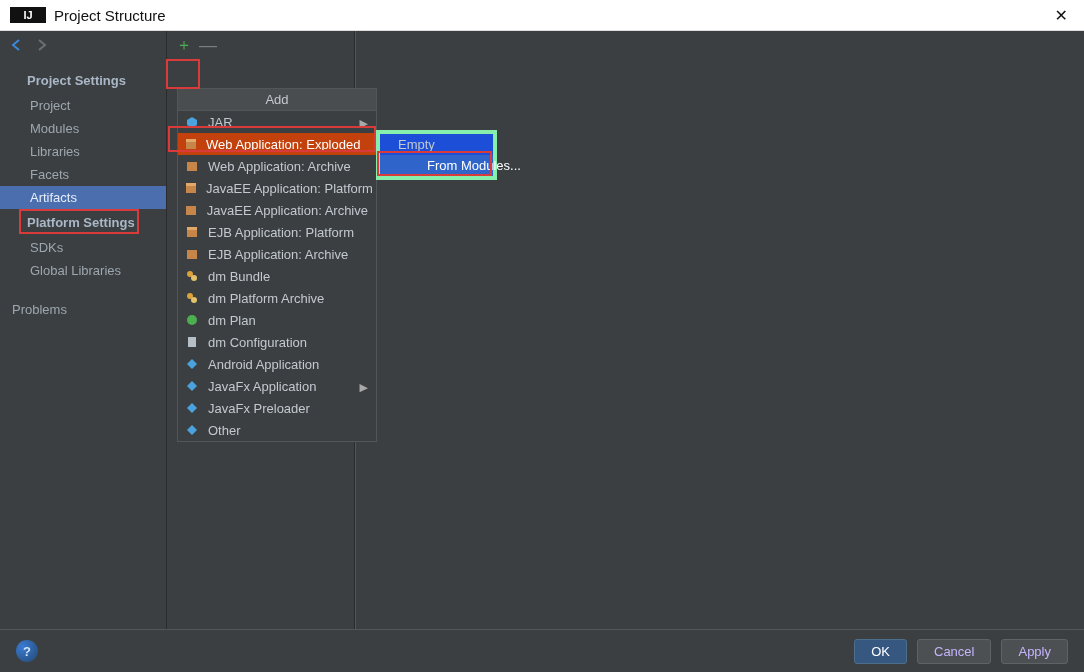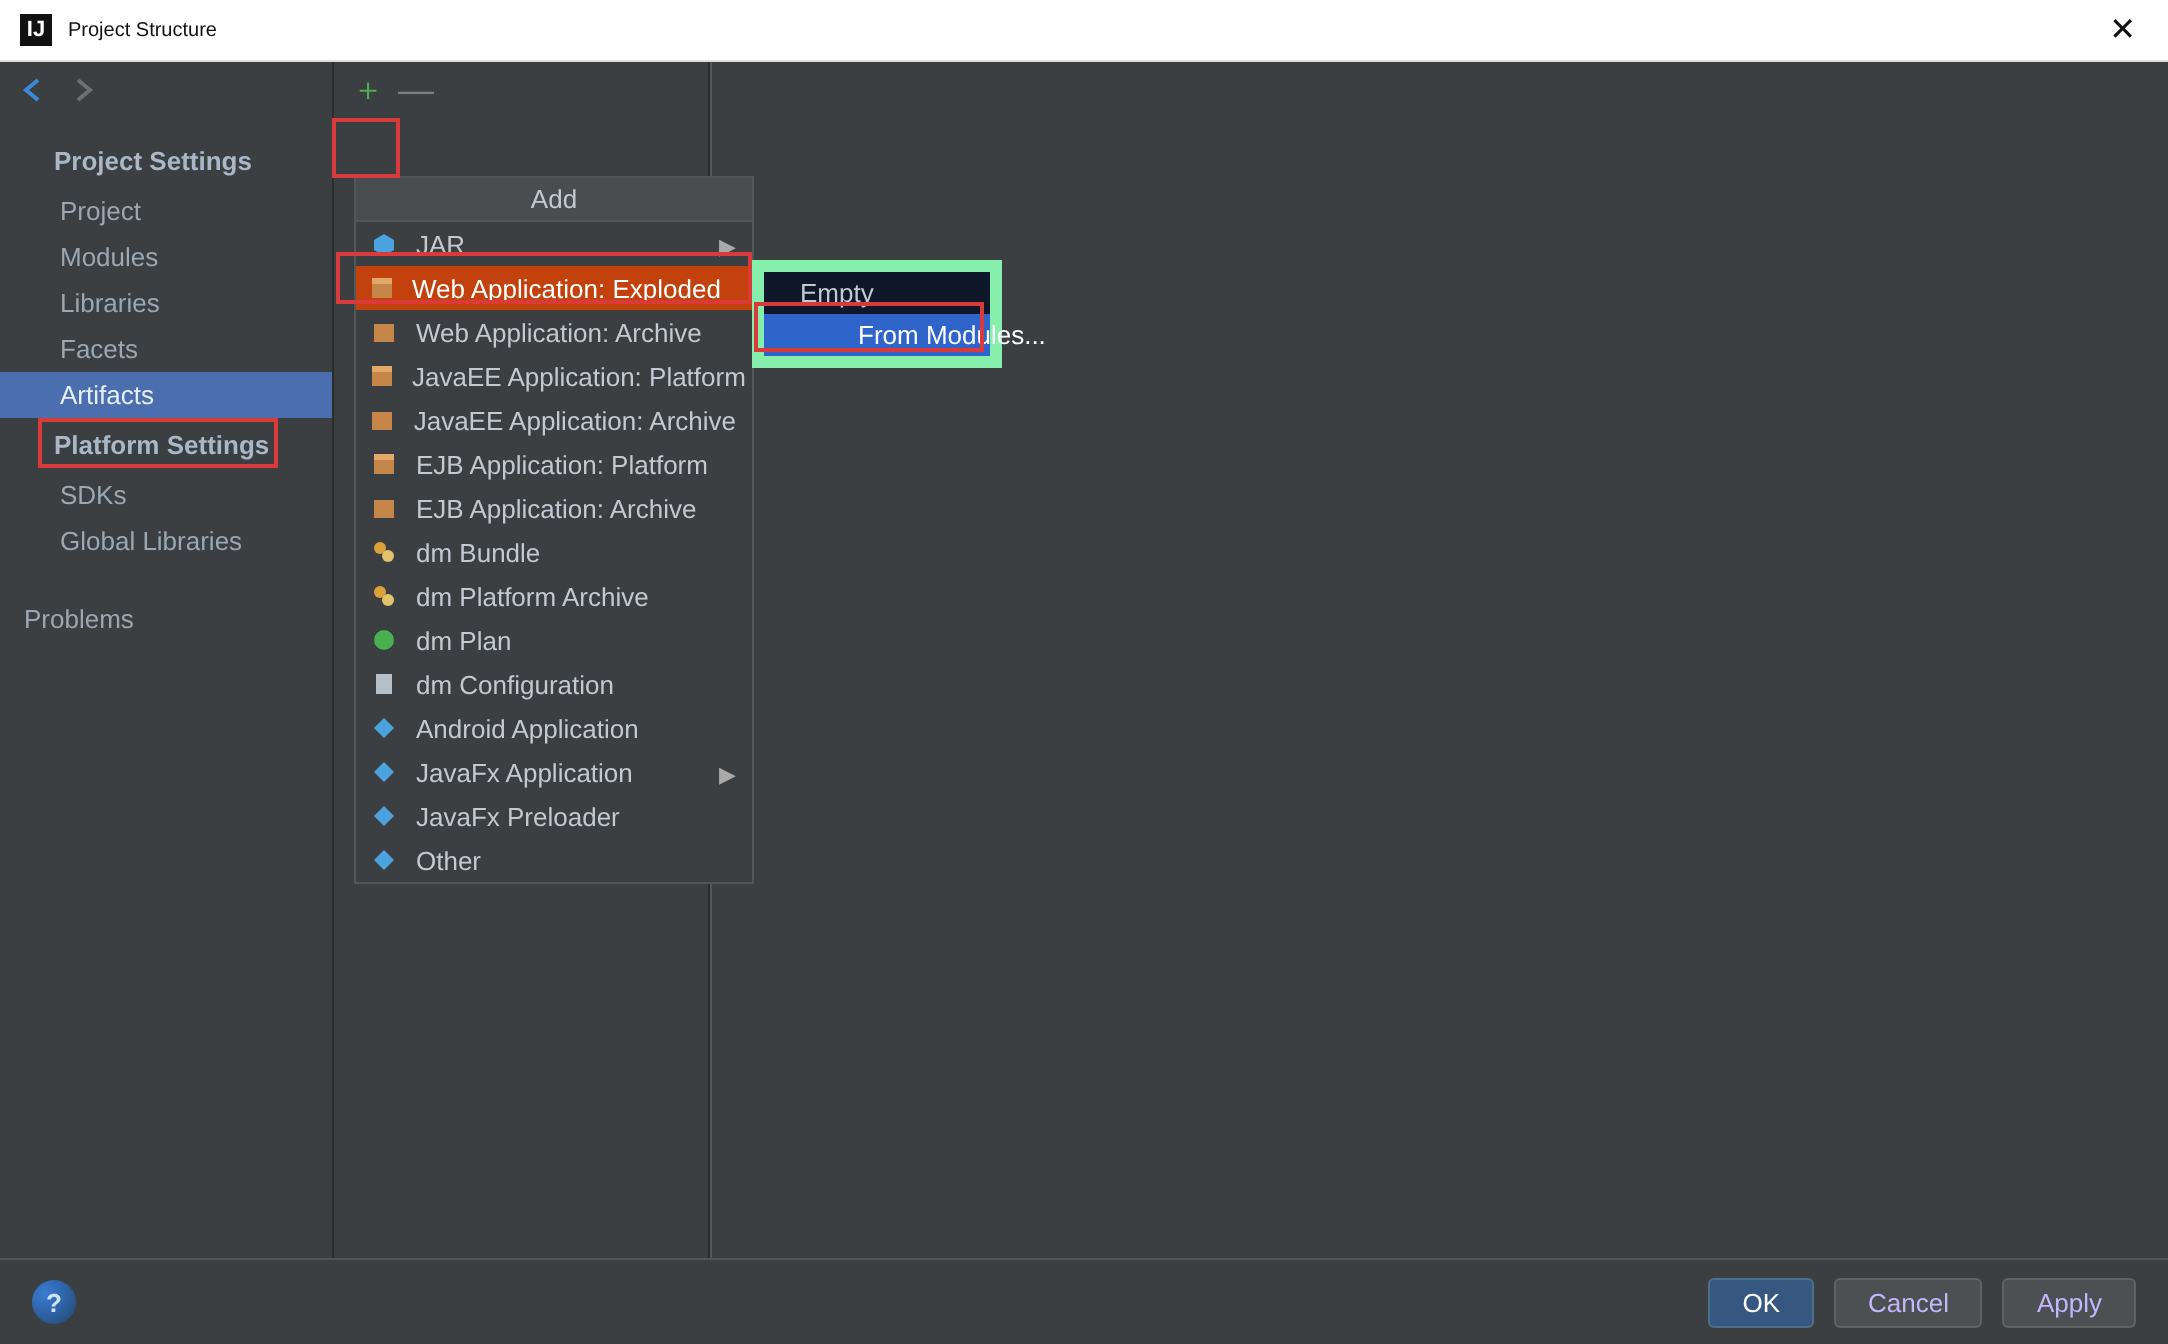--- a/index.html
+++ b/index.html
@@ -1,20 +1,20 @@
 <!DOCTYPE html>
 <html><head>
 <meta charset="utf-8">
 <style>
   html,body{ margin:0; padding:0; height:100%; font-family:"Segoe UI","Microsoft YaHei",Arial,sans-serif; font-size:13px; background:#fff; }
   .window{ position:absolute; inset:0; background:#fff; display:flex; flex-direction:column; }
   .titlebar{ height:30px; display:flex; align-items:center; padding:0 10px; border-bottom:1px solid #ddd; }
-  .titlebar .title{ margin-left:8px; color:#111; font-size:10px; }
+  .titlebar .title{ margin-left:8px; color:#111; font-size:15px; }
   .titlebar .close{ margin-left:auto; color:#111; font-size:16px; padding:0 6px; cursor:default; }
-  .appicon{ width:16px; height:16px; background:#111; color:#fff; font-size:11px; font-weight:bold; display:flex; align-items:center; justify-content:center; }
+  .appicon{ width:36px; height:16px; background:#111; color:#fff; font-size:11px; font-weight:bold; display:flex; align-items:center; justify-content:center; }
   .content{ flex:1; background:#3c3f41; position:relative; overflow:hidden; }
   .sidebar{ position:absolute; left:0; top:0; bottom:0; width:166px; background:#3c3f41; }
   .toolbar{ position:absolute; left:0; right:0; top:0; height:24px; display:flex; align-items:center; padding:2px 8px; }
   .tbtn{ width:18px; height:18px; display:flex; align-items:center; justify-content:center; margin-right:6px; }
   .section-hd{ color:#a9b7c6; font-weight:bold; padding:6px 27px; }
   .side-item{ color:#9ca7b0; padding:4px 12px 4px 30px; cursor:default; }
   .side-item.sel{ background:#4b6eaf; color:#e6eef8; }
   .redbox{ position:absolute; border:2px solid #d93b3b; pointer-events:none; }
   .midcol{ position:absolute; left:166px; top:0; bottom:0; width:188px; border-left:1px solid #2b2b2b; border-right:1px solid #515658; }
   .midcol .toolbar{ padding-left:8px; }
@@ -22,21 +22,21 @@
   .minus{ color:#7a7f83; font-size:18px; }
   .maincol{ position:absolute; left:354px; top:0; right:0; bottom:0; border-left:1px solid #2b2b2b; }
   
   .menu{ position:absolute; background:#3c3f41; border:1px solid #515658; }
   .menu .mhdr{ text-align:center; color:#c2c9d0; background:#4a4d4f; padding:3px 6px; border-bottom:1px solid #515658; }
   .mrow{ display:flex; align-items:flex-end; padding:3px 8px 3px 6px; color:#c2c9d0; white-space:nowrap; cursor:default; }
   .mrow.sel{ background:#c2410c; color:#fff; }
   .mrow .mico{ width:16px; height:16px; display:flex; align-items:center; justify-content:center; margin-right:8px; }
   .mrow .arrow{ margin-left:auto; padding-left:20px; color:#a9a9a9; font-size:11px; }
   .mrow.sel .arrow{ color:#fff; }
-  .submenu{ position:absolute; background:#0f172a; border:6px solid #86efac; }
+  .submenu{ position:absolute; background:#1d4ed8; border:4px solid #86efac; }
   .subrow{ padding:3px 18px; color:#c2c9d0; cursor:default; white-space:nowrap; }
   .subrow.sel{ background:#2f65ca; color:#fff;padding-left:47px; }
   
   .bottombar{ height:42px; background:#3c3f41; border-top:1px solid #515658; display:flex; align-items:center; padding:0 16px; }
   .helpbtn{ width:22px; height:22px; border-radius:11px; background:radial-gradient(circle at 30% 30%,#3a7bd5,#22486f); display:flex; align-items:center; justify-content:center; color:#cfe3f7; font-weight:bold; font-size:13px; }
   .spacer{ flex:1; }
   .btn{ background:#4c5052; border:1px solid #5e6366; color:#c4b5fd; padding:4px 16px; margin-left:10px; border-radius:3px; }
   .btn.primary{ background:#365880; border:1px solid #4c708c; color:#fff; }
   
   svg{ display:block; }

